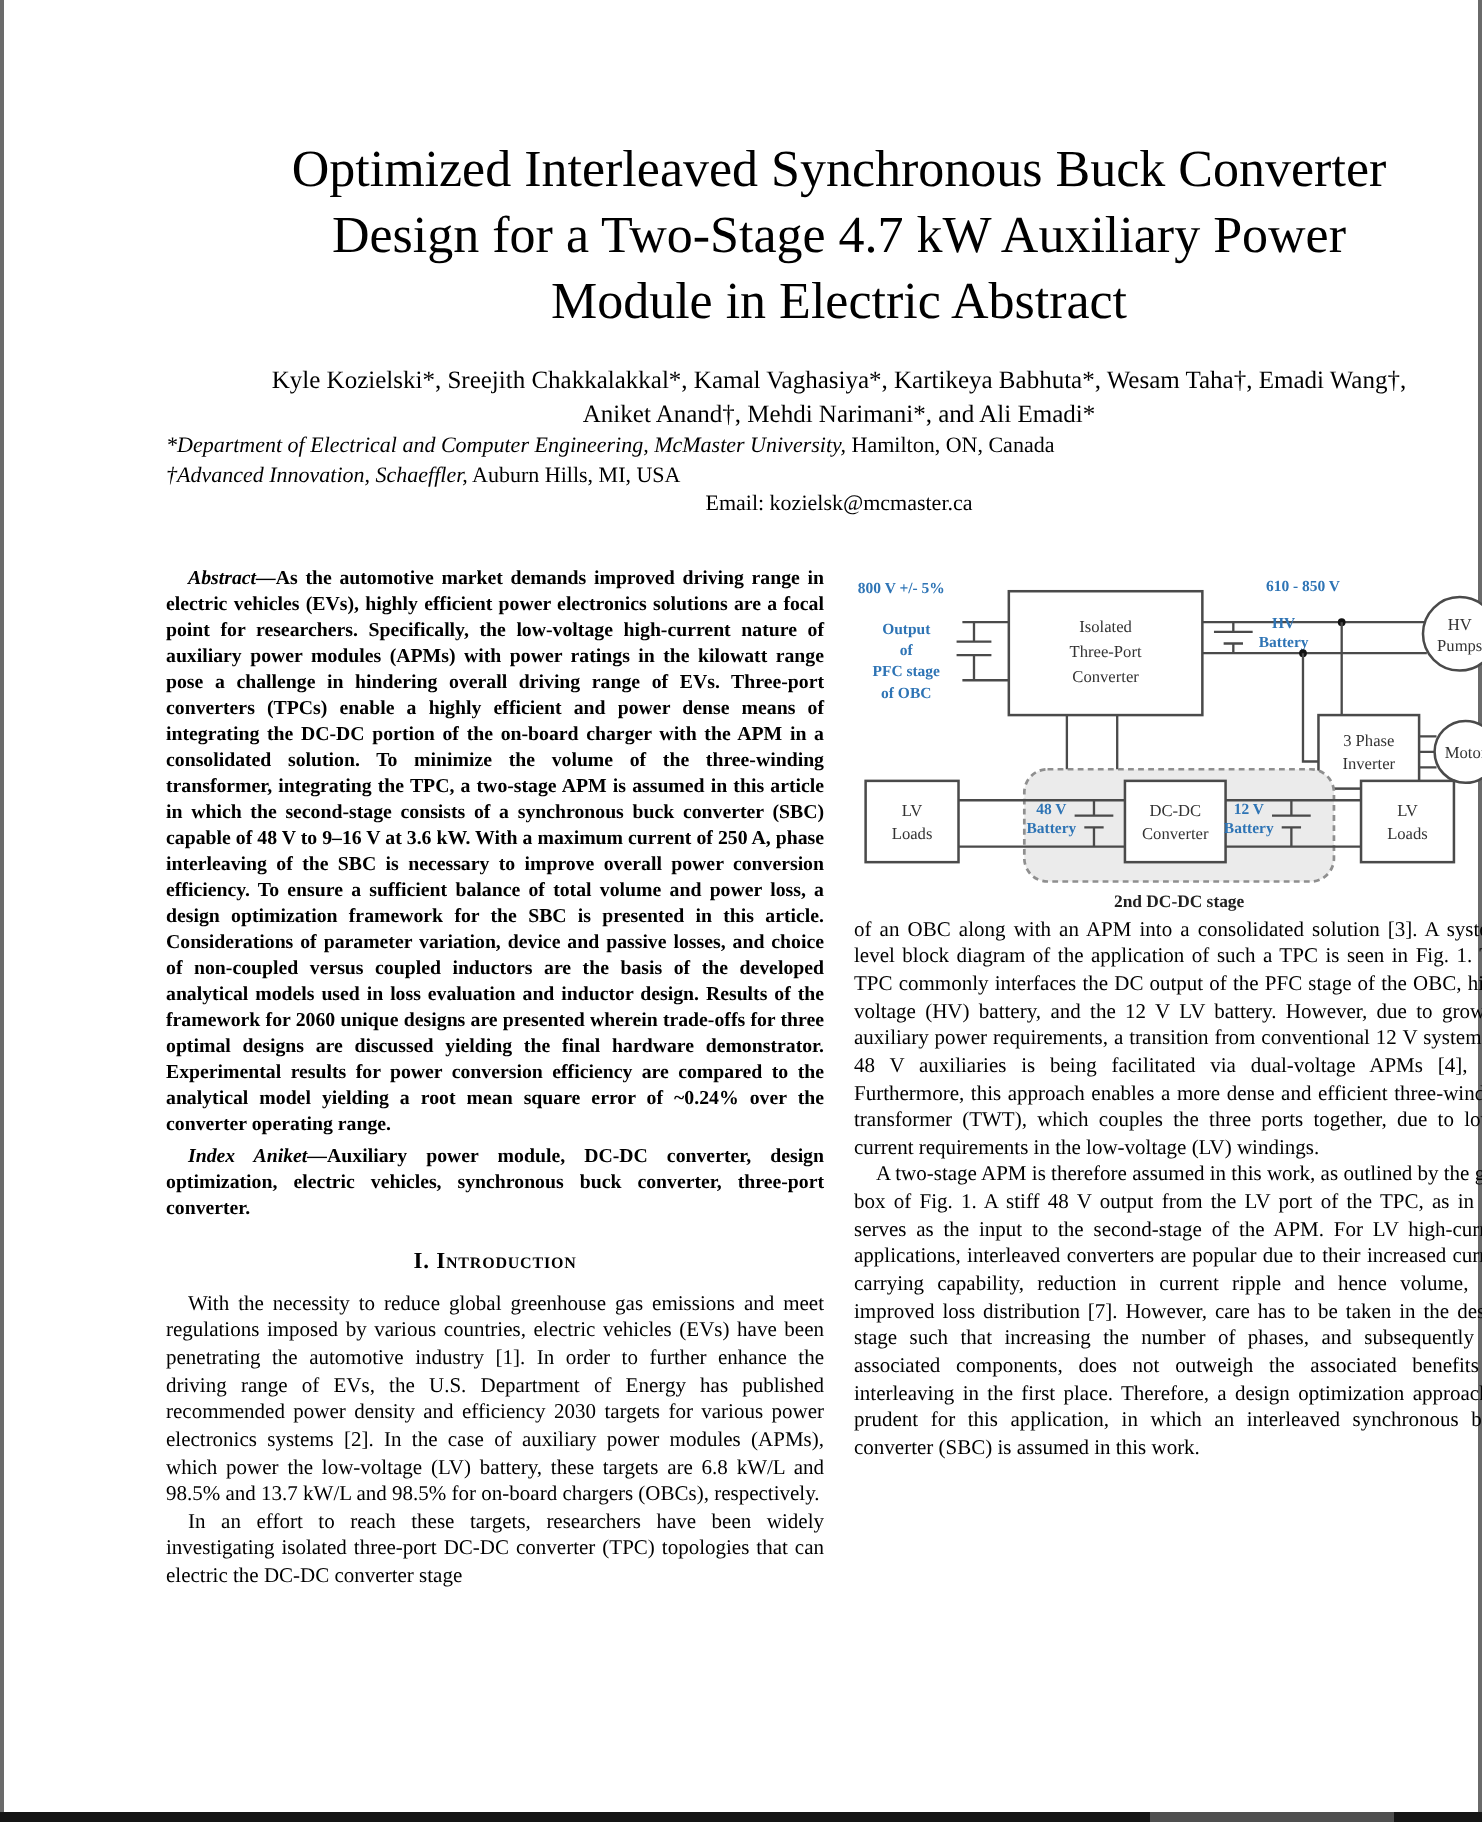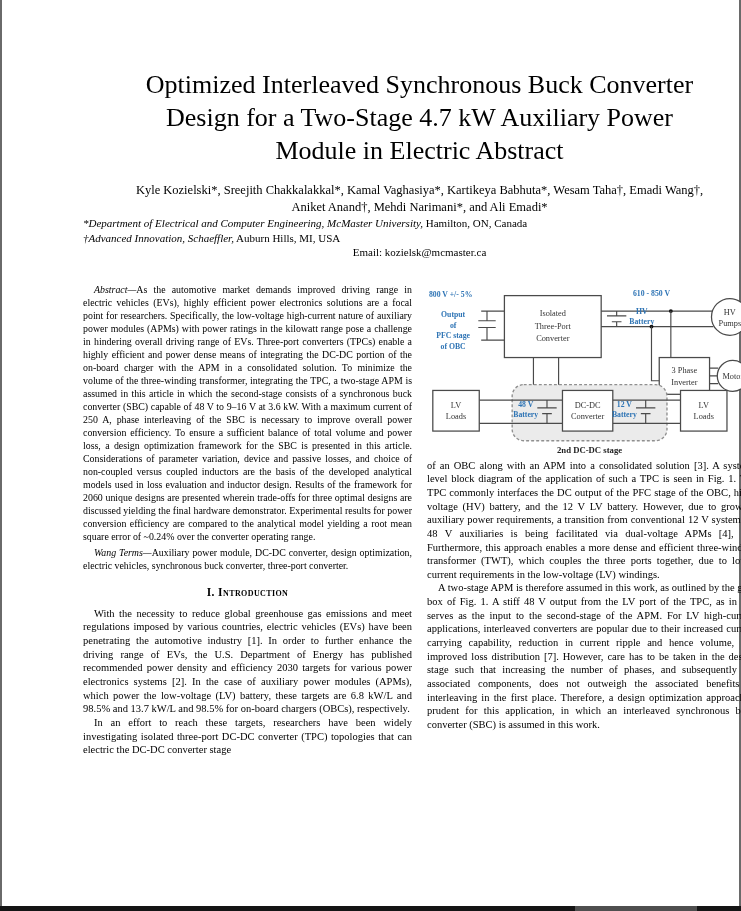--- a/index.html
+++ b/index.html
@@ -17,21 +17,21 @@
   .title { text-align:center; font-size:26px; line-height:1.27; font-weight:400; }
   .authors { margin-top:15px; text-align:center; font-size:12.5px; line-height:1.35; }
   .affil { text-align:left; font-size:11px; line-height:1.35; }
   .affil .it { font-style:italic; }
   .email { text-align:center; font-size:11px; margin-top:1px; }
 
   .columns { display:flex; gap:15px; margin-top:26px; }
   .col { width:329px; }
 
   .abstract, .indexterms {
-    font-weight:normal; font-size:9.9px; line-height:1.31; text-align:justify;
+    font-weight:bold; font-size:9.9px; line-height:1.31; text-align:justify;
     text-indent:11px; margin:0;
   }
   .abstract .lead, .indexterms .lead { font-style:italic; }
 
   .sec-heading {
     text-align:center; font-size:11.5px; font-variant:small-caps;
     letter-spacing:0.4px; margin:13px 0 9px 0; font-weight:700;
   }
 
   p.body { font-size:10.5px; line-height:1.3; text-align:justify; text-indent:11px; margin:0; }
@@ -72,21 +72,21 @@
     </div>
 
     <div class="affil"><span class="it">*Department of Electrical and Computer Engineering, McMaster University,</span><span> Hamilton, ON, Canada</span></div>
     <div class="affil"><span class="it">†Advanced Innovation, Schaeffler,</span><span> Auburn Hills, MI, USA</span></div>
     <div class="email">Email: kozielsk@mcmaster.ca</div>
 
     <div class="columns">
 
       <div class="col">
         <p class="abstract"><span class="lead">Abstract—</span><span>As the automotive market demands improved driving range in electric vehicles (EVs), highly efficient power electronics solutions are a focal point for researchers. Specifically, the low-voltage high-current nature of auxiliary power modules (APMs) with power ratings in the kilowatt range pose a challenge in hindering overall driving range of EVs. Three-port converters (TPCs) enable a highly efficient and power dense means of integrating the DC-DC portion of the on-board charger with the APM in a consolidated solution. To minimize the volume of the three-winding transformer, integrating the TPC, a two-stage APM is assumed in this article in which the second-stage consists of a synchronous buck converter (SBC) capable of 48 V to 9–16 V at 3.6 kW. With a maximum current of 250 A, phase interleaving of the SBC is necessary to improve overall power conversion efficiency. To ensure a sufficient balance of total volume and power loss, a design optimization framework for the SBC is presented in this article. Considerations of parameter variation, device and passive losses, and choice of non-coupled versus coupled inductors are the basis of the developed analytical models used in loss evaluation and inductor design. Results of the framework for 2060 unique designs are presented wherein trade-offs for three optimal designs are discussed yielding the final hardware demonstrator. Experimental results for power conversion efficiency are compared to the analytical model yielding a root mean square error of ~0.24% over the converter operating range.</span></p>
-        <p class="indexterms" style="margin-top:3px;"><span class="lead">Wang Terms—</span><span>Auxiliary power module, DC-DC converter, design optimization, electric vehicles, synchronous buck converter, three-port converter.</span></p>
+        <p class="indexterms" style="margin-top:3px;"><span class="lead">Index Aniket—</span><span>Auxiliary power module, DC-DC converter, design optimization, electric vehicles, synchronous buck converter, three-port converter.</span></p>
 
         <div class="sec-heading">I. Introduction</div>
 
         <p class="body">With the necessity to reduce global greenhouse gas emissions and meet regulations imposed by various countries, electric vehicles (EVs) have been penetrating the automotive industry [1]. In order to further enhance the driving range of EVs, the U.S. Department of Energy has published recommended power density and efficiency 2030 targets for various power electronics systems [2]. In the case of auxiliary power modules (APMs), which power the low-voltage (LV) battery, these targets are 6.8 kW/L and 98.5% and 13.7 kW/L and 98.5% for on-board chargers (OBCs), respectively.</p>
         <p class="body">In an effort to reach these targets, researchers have been widely investigating isolated three-port DC-DC converter (TPC) topologies that can electric the DC-DC converter stage</p>
       </div>
 
       <div class="col">
 
         <div class="figure-block">

